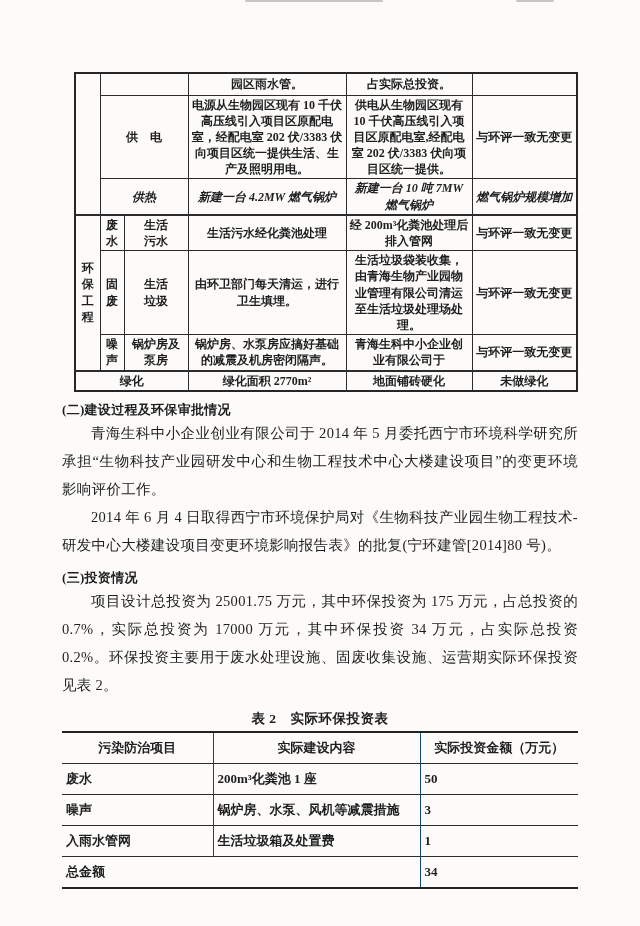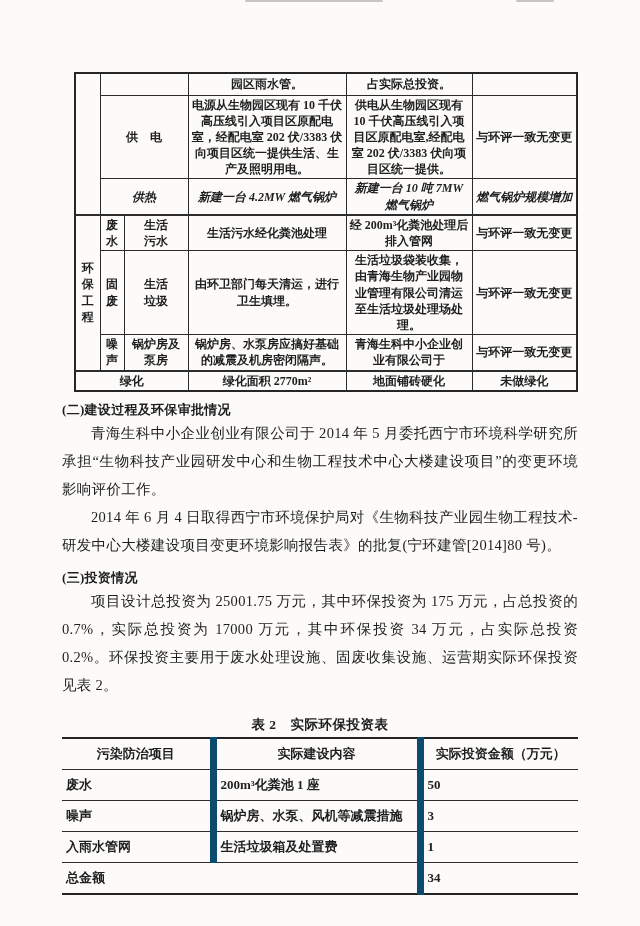--- a/index.html
+++ b/index.html
@@ -40,32 +40,32 @@
   }
   .para{
     font-size:14.5px;line-height:1.93;letter-spacing:.3px;
     text-align:justify;text-indent:2em;
     margin:0;
   }
 
   
   .t2-caption{
     text-align:center;font-weight:bold;font-size:13.5px;
-    margin:16px 0 3px 0;letter-spacing:.5px;
+    margin:10px 0 3px 0;letter-spacing:.5px;
   }
   .t2{width:516px;font-size:13px;}
   .t2 th,.t2 td{
     vertical-align:middle;
     font-weight:600;
     padding:6px 4px;
     border-top:1px solid #2c2c2c;
   }
   .t2 tr:first-child th{border-top:2px solid #222;}
   .t2 tr.total-row td{border-bottom:2px solid #222;}
-  .t2 .vdiv{border-left:7px solid #0c4a6e;}
+  .t2 .vdiv{border-left:1px solid #0c4a6e;}
   .t2 col.c1{width:151px;} .t2 col.c2{width:207px;} .t2 col.c3{width:158px;}
 </style>
 </head>
 <body>
 
 <div class="page">
   <div class="scan-artifact art1"></div>
   <div class="scan-artifact art2"></div>
 
   <div class="content">

